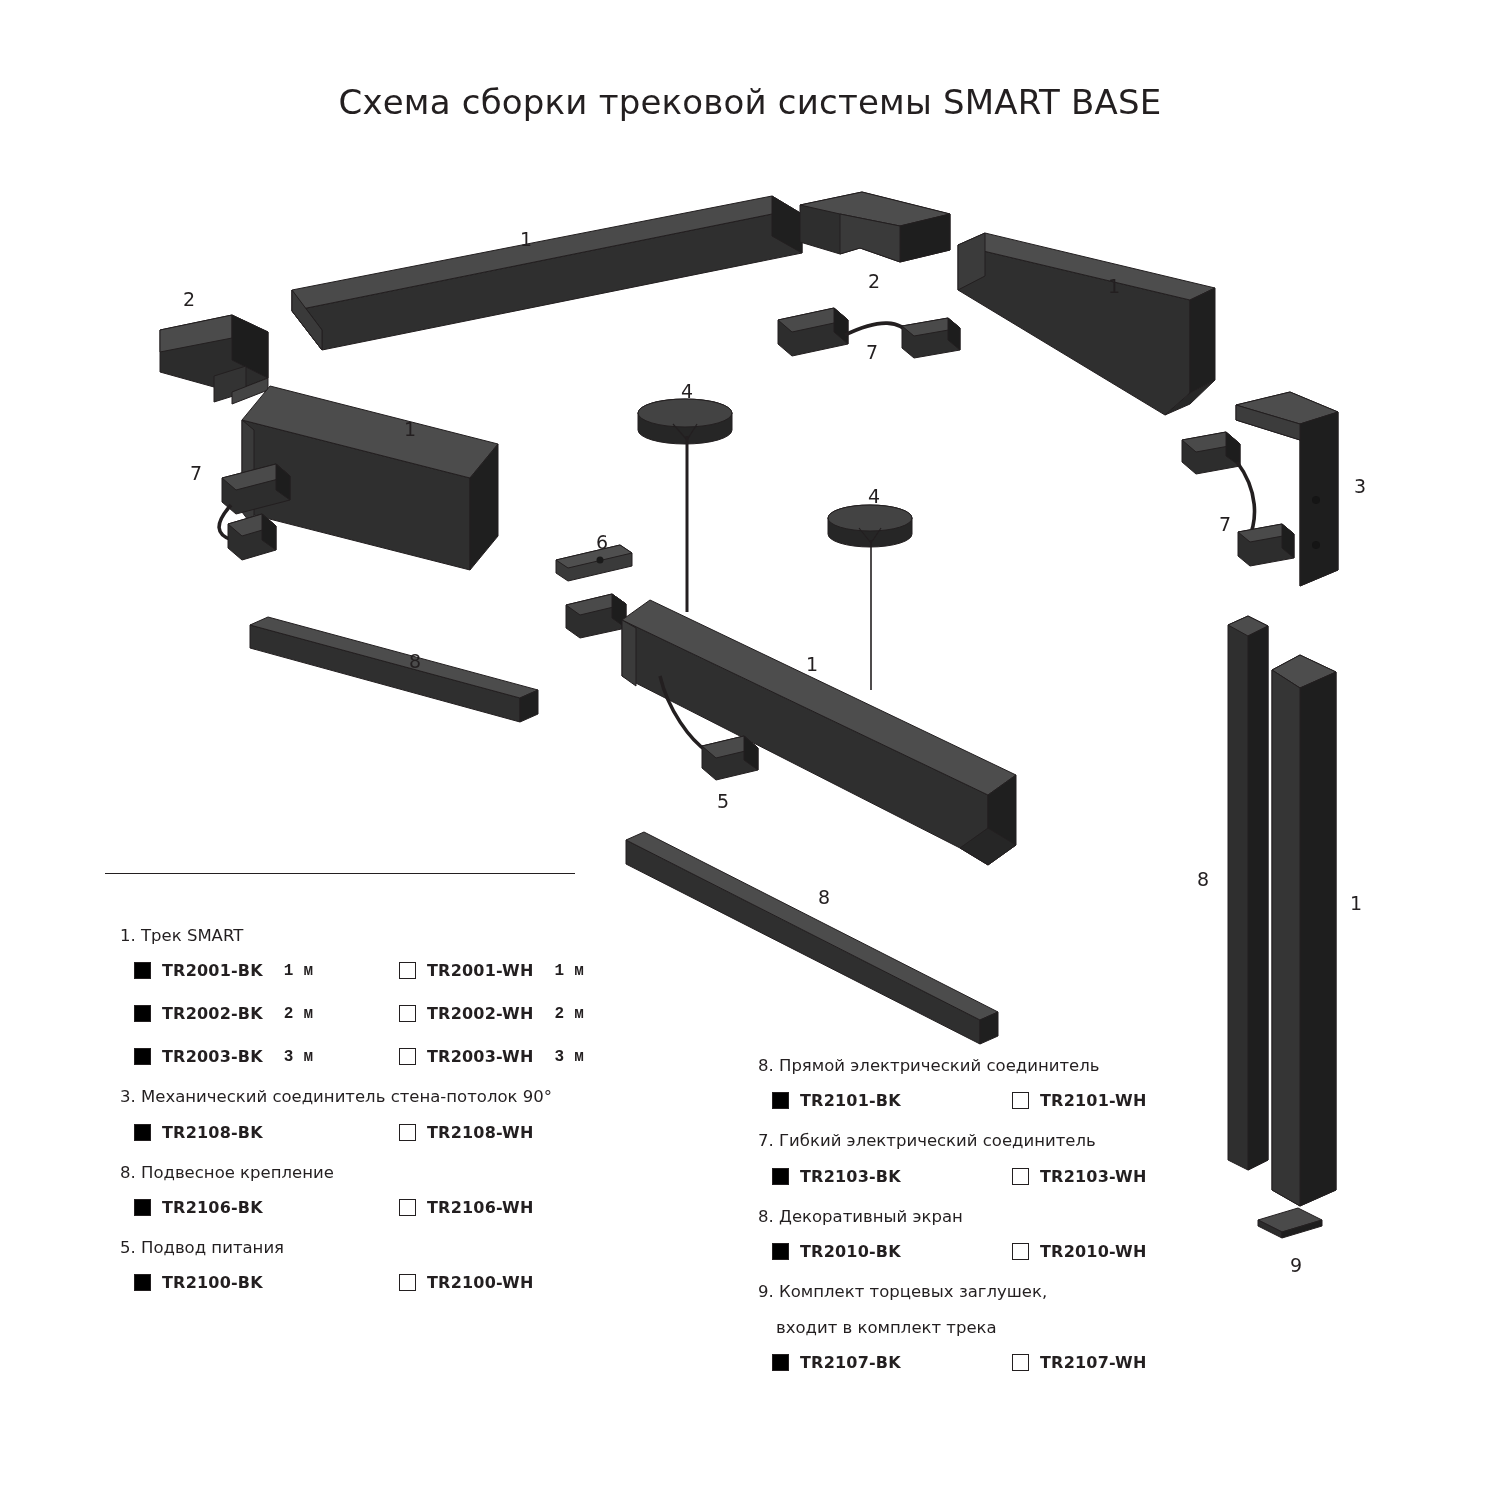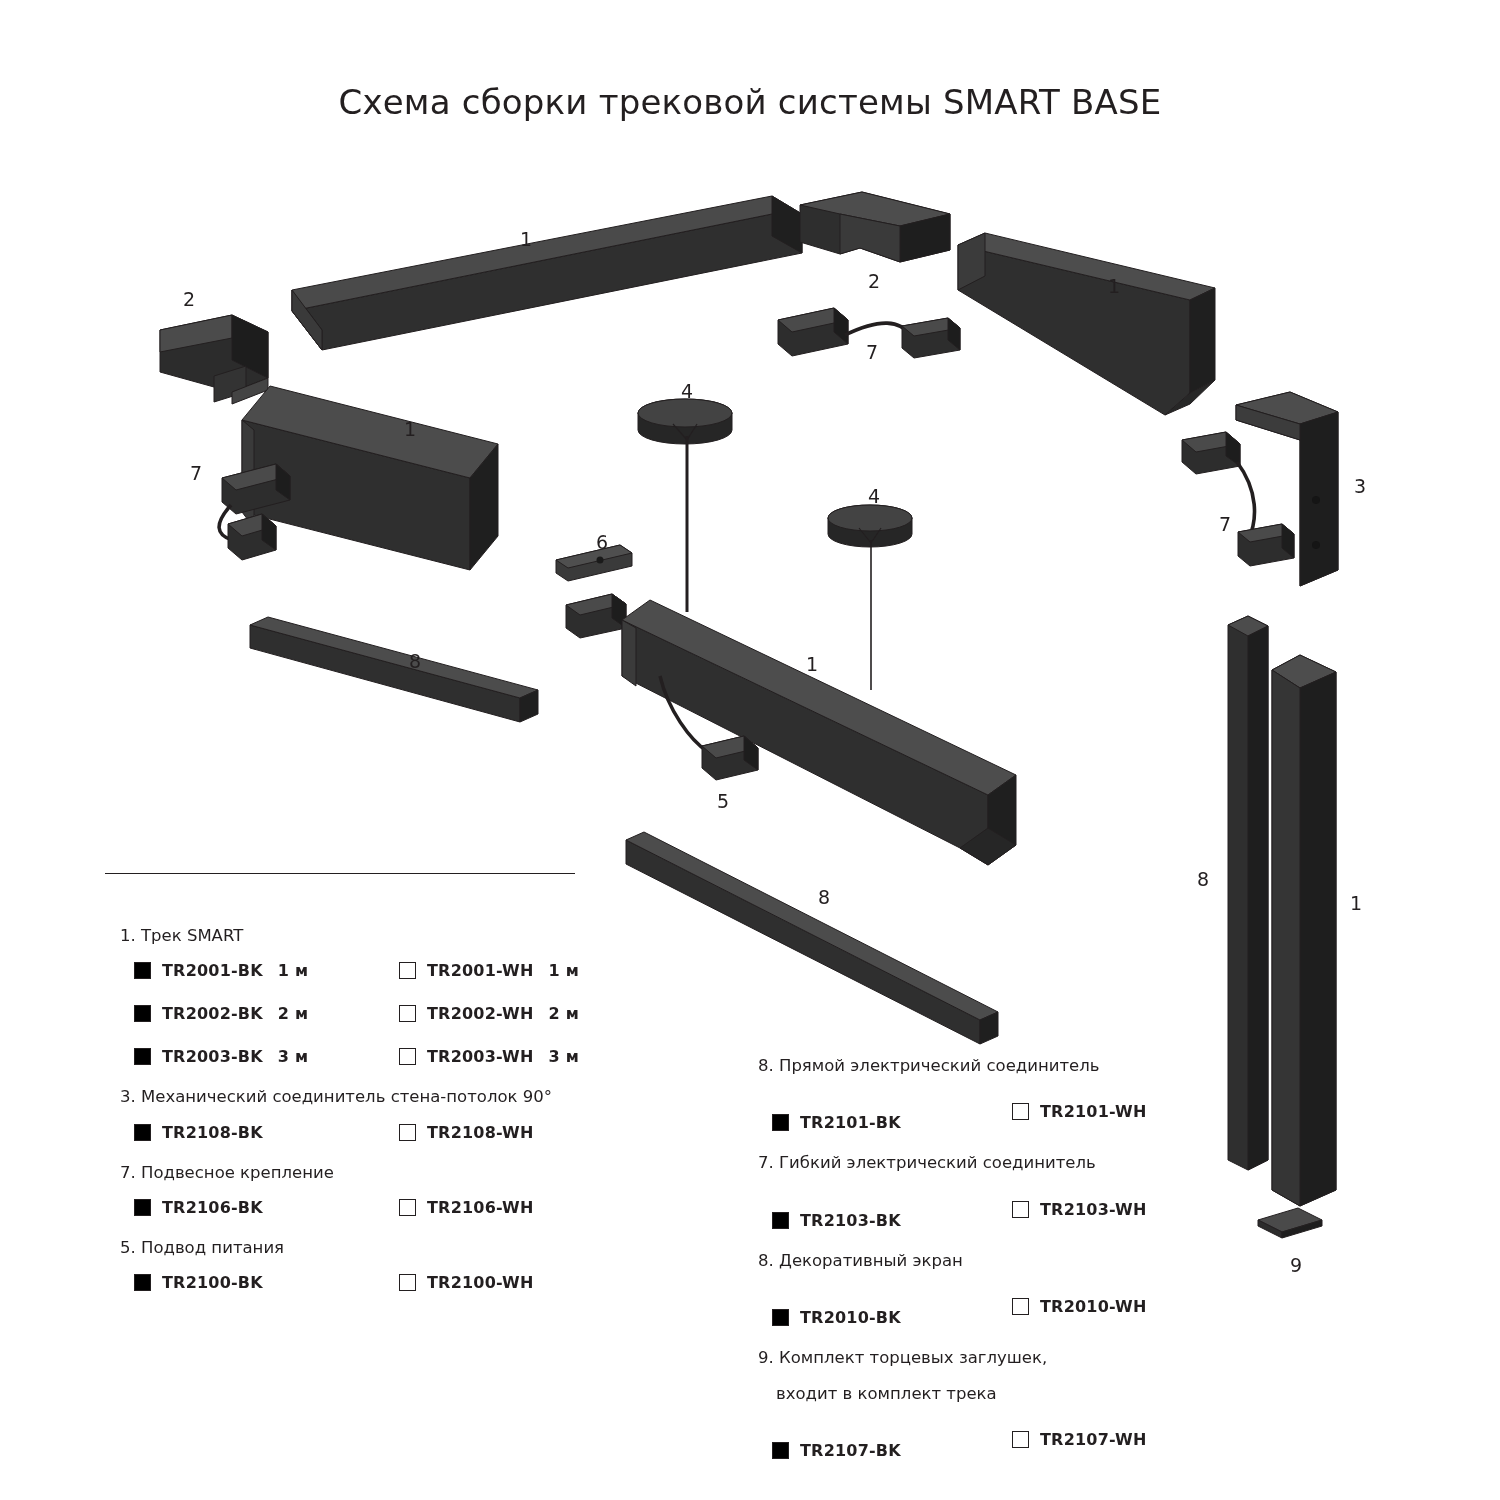--- a/index.html
+++ b/index.html
@@ -88,23 +88,23 @@
   .sw {
     width: 17px;
     height: 17px;
     border: 1.4px solid #231f20;
     margin-right: 11px;
     flex: 0 0 auto;
     box-sizing: border-box;
   }
   .sw.black { background: #000000; }
   .sw.white { background: #ffffff; }
-  .code .len { margin-left: 15px; }
+  .code .len { margin-left: 21px; font-family: Liberation Mono, monospace; }
   #legend-left .code-row .code:first-child { width: 265px; }
-  #legend-right .code-row .code:first-child { width: 240px; margin-top: 22px; }
+  #legend-right .code-row .code:first-child { width: 240px; }
 </style>
 </head>
 <body>
 
 <div id="title">Схема сборки трековой системы SMART BASE</div>
 
 <svg id="diagram" viewBox="0 0 1500 1500" xmlns="http://www.w3.org/2000/svg">
   <g stroke="#231f20" stroke-width="1" stroke-linejoin="round">
 
     <g>
@@ -341,21 +341,21 @@
         </span>
         <span class="code">
           <span class="sw white"></span>
           <span>TR2108-WH</span>
         </span>
       </div>
     </div>
   </div>
 
   <div class="grp">
-    <div class="grp-title">7. Подвесное крепление</div>
+    <div class="grp-title">8. Подвесное крепление</div>
     <div class="codes">
       <div class="code-row">
         <span class="code">
           <span class="sw black"></span>
           <span>TR2106-BK</span>
         </span>
         <span class="code">
           <span class="sw white"></span>
           <span>TR2106-WH</span>
         </span>

